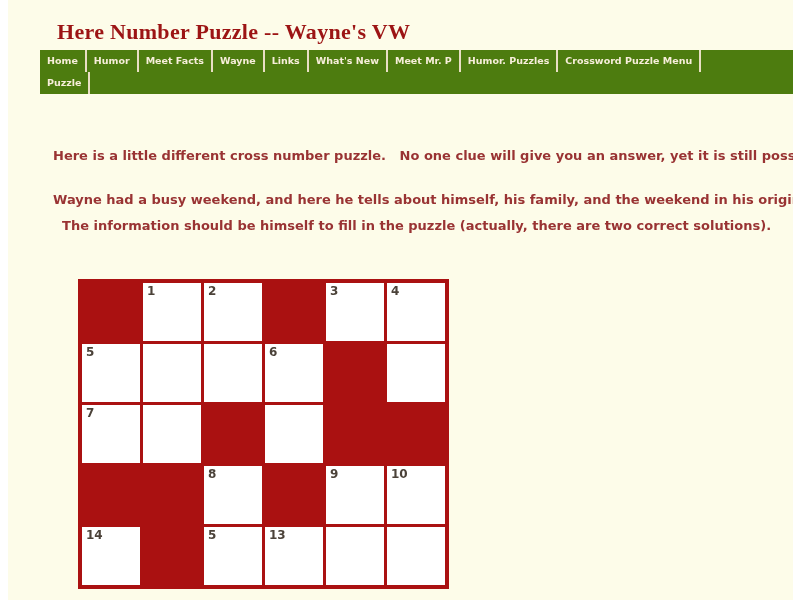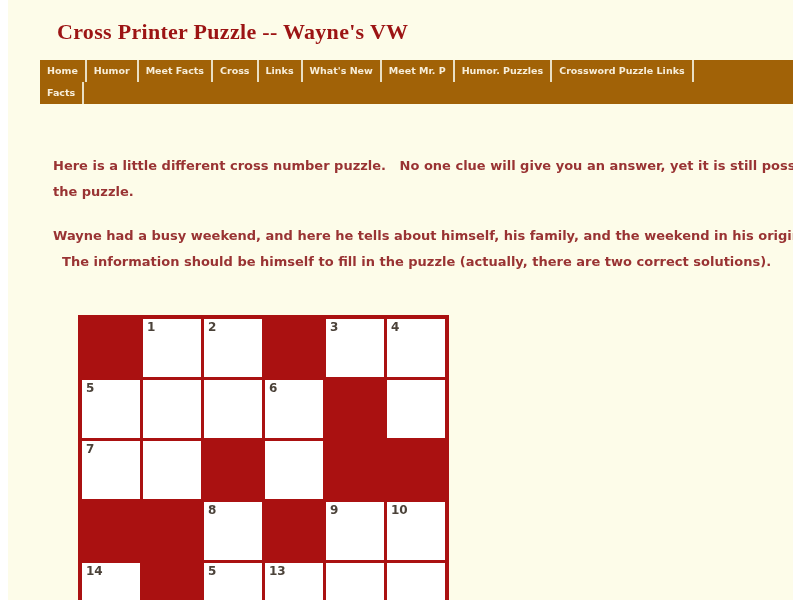--- a/index.html
+++ b/index.html
@@ -20,23 +20,23 @@
     font-family: "Liberation Serif", serif;
     font-size: 22px;
     font-weight: bold;
     color: #9C1414;
     margin: 19px 0 0 49px;
     line-height: 26px;
     letter-spacing: 0.3px;
     white-space: nowrap;
   }
   .nav {
-    margin: 15px 0 0 32px;
+    margin: 5px 0 0 32px;
     width: 753px;
-    background: #a16207;
+    background: #4d7c0f;
     overflow: hidden;
   }
   .nav-row { display: flex; }
   .nav-item {
     display: block;
     color: #F7EEDA;
     font-size: 9.5px;
     font-weight: bold;
     line-height: 12px;
     padding: 5px 7px;
@@ -78,42 +78,41 @@
     font-weight: bold;
     color: #4B4239;
     line-height: 13px;
   }
 </style>
 </head>
 <body>
 
 <div class="page">
 
-  <h1 class="page-title">Cross Printer Puzzle -- Wayne's VW</h1>
+  <h1 class="page-title">Here Number Puzzle -- Wayne's VW</h1>
 
   <div class="nav">
     <div class="nav-row">
         <a class="nav-item">Home</a>
         <a class="nav-item">Humor</a>
         <a class="nav-item">Meet Facts</a>
-        <a class="nav-item">Cross</a>
+        <a class="nav-item">Wayne</a>
         <a class="nav-item">Links</a>
         <a class="nav-item">What's New</a>
         <a class="nav-item">Meet Mr. P</a>
         <a class="nav-item">Humor. Puzzles</a>
-        <a class="nav-item">Crossword Puzzle Links</a>
+        <a class="nav-item">Crossword Puzzle Menu</a>
       </div>
     <div class="nav-row">
-        <a class="nav-item">Facts</a>
+        <a class="nav-item">Puzzle</a>
       </div>
   </div>
 
   <div class="intro">
     <div class="line">Here is a little different cross number puzzle.   No one clue will give you an answer, yet it is still possible to s</div>
-    <div class="line">the puzzle.</div>
     <div class="line para-gap">Wayne had a busy weekend, and here he tells about himself, his family, and the weekend in his original VW Be</div>
     <div class="line">  The information should be himself to fill in the puzzle (actually, there are two correct solutions).</div>
   </div>
 
   <div class="grid" id="grid">
       <div class="cell block"></div>
       <div class="cell open">
         <span class="cellnum">1</span>
       </div>
       <div class="cell open">

